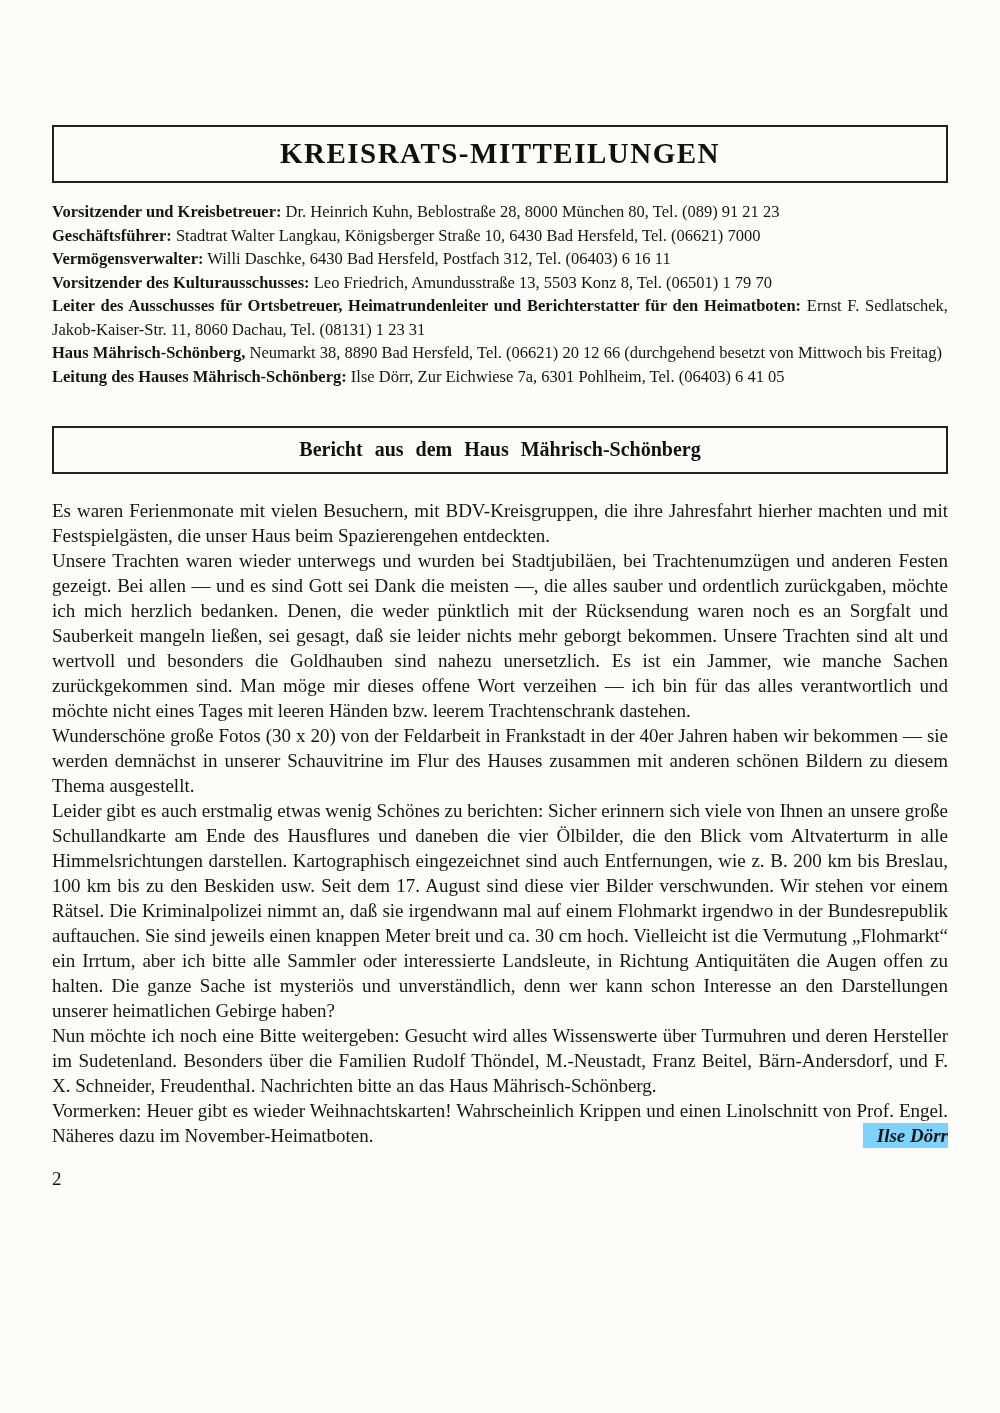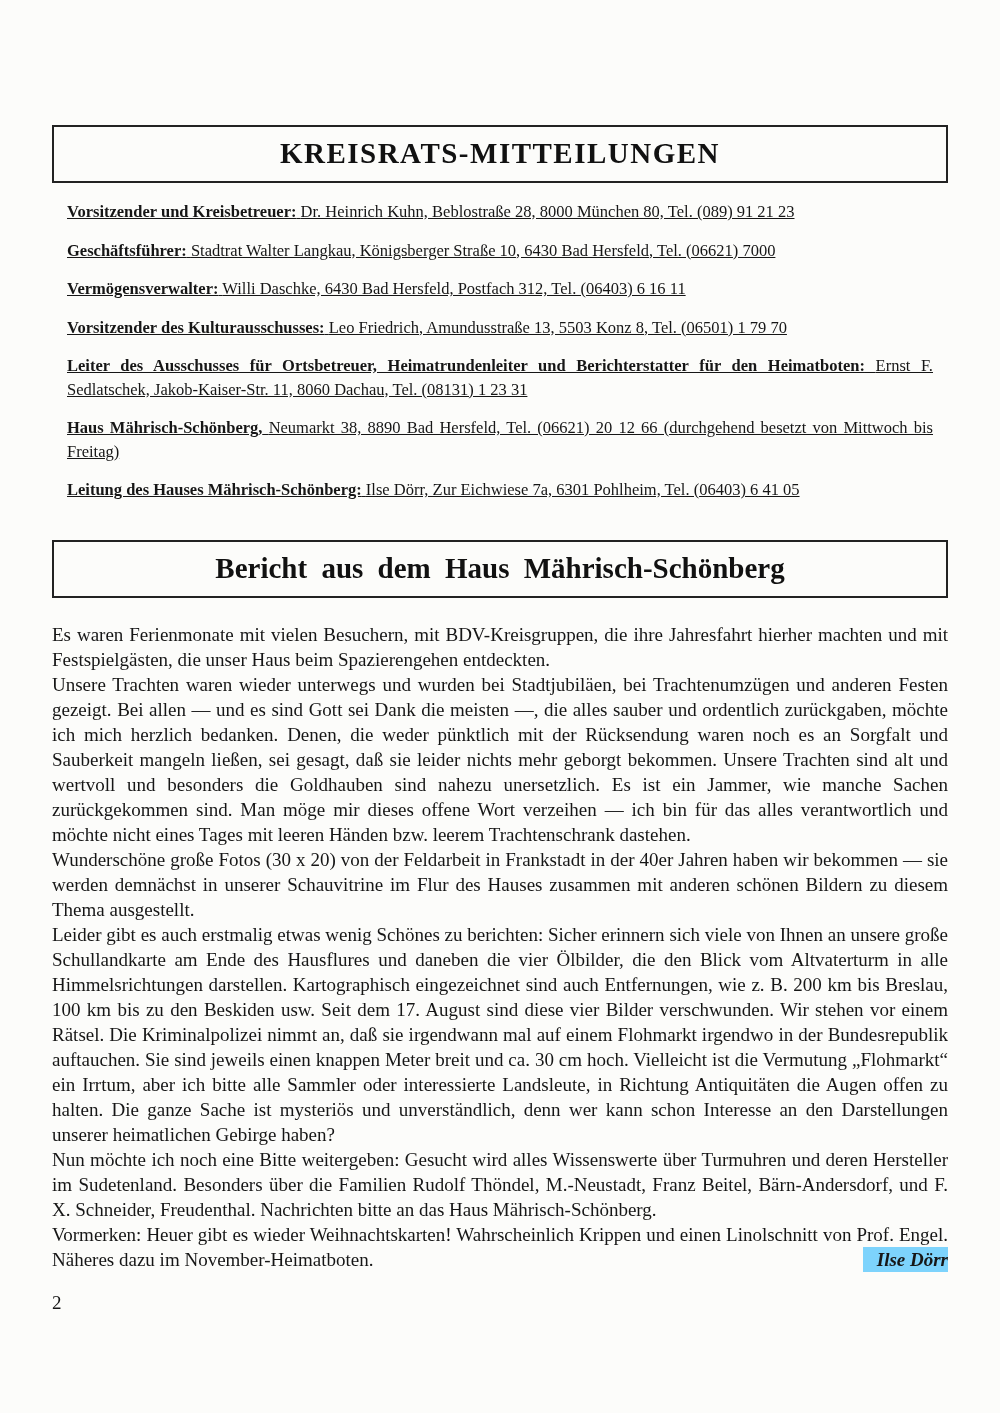--- a/index.html
+++ b/index.html
@@ -29,33 +29,32 @@
     margin: 0;
     font-weight: bold;
     color: #111;
   }
   .main-title {
     font-size: 29px;
     letter-spacing: 1.5px;
     padding: 10px 8px 11px 8px;
   }
   .section-title {
-    font-size: 29px;
+    font-size: 20px;
     word-spacing: 7px;
     padding: 10px 8px 11px 8px;
   }
   .contact-block {
     margin-top: 17px;
     font-size: 16.5px;
     line-height: 23.5px;
     text-align: justify;
   }
   .contact-block p {
-    margin: 15px;
-    text-decoration: underline;
+    margin: 0;
   }
   .contact-block b {
     font-weight: bold;
   }
   .section-box {
     margin-top: 38px;
   }
   .article {
     margin-top: 24px;
     font-size: 19px;

